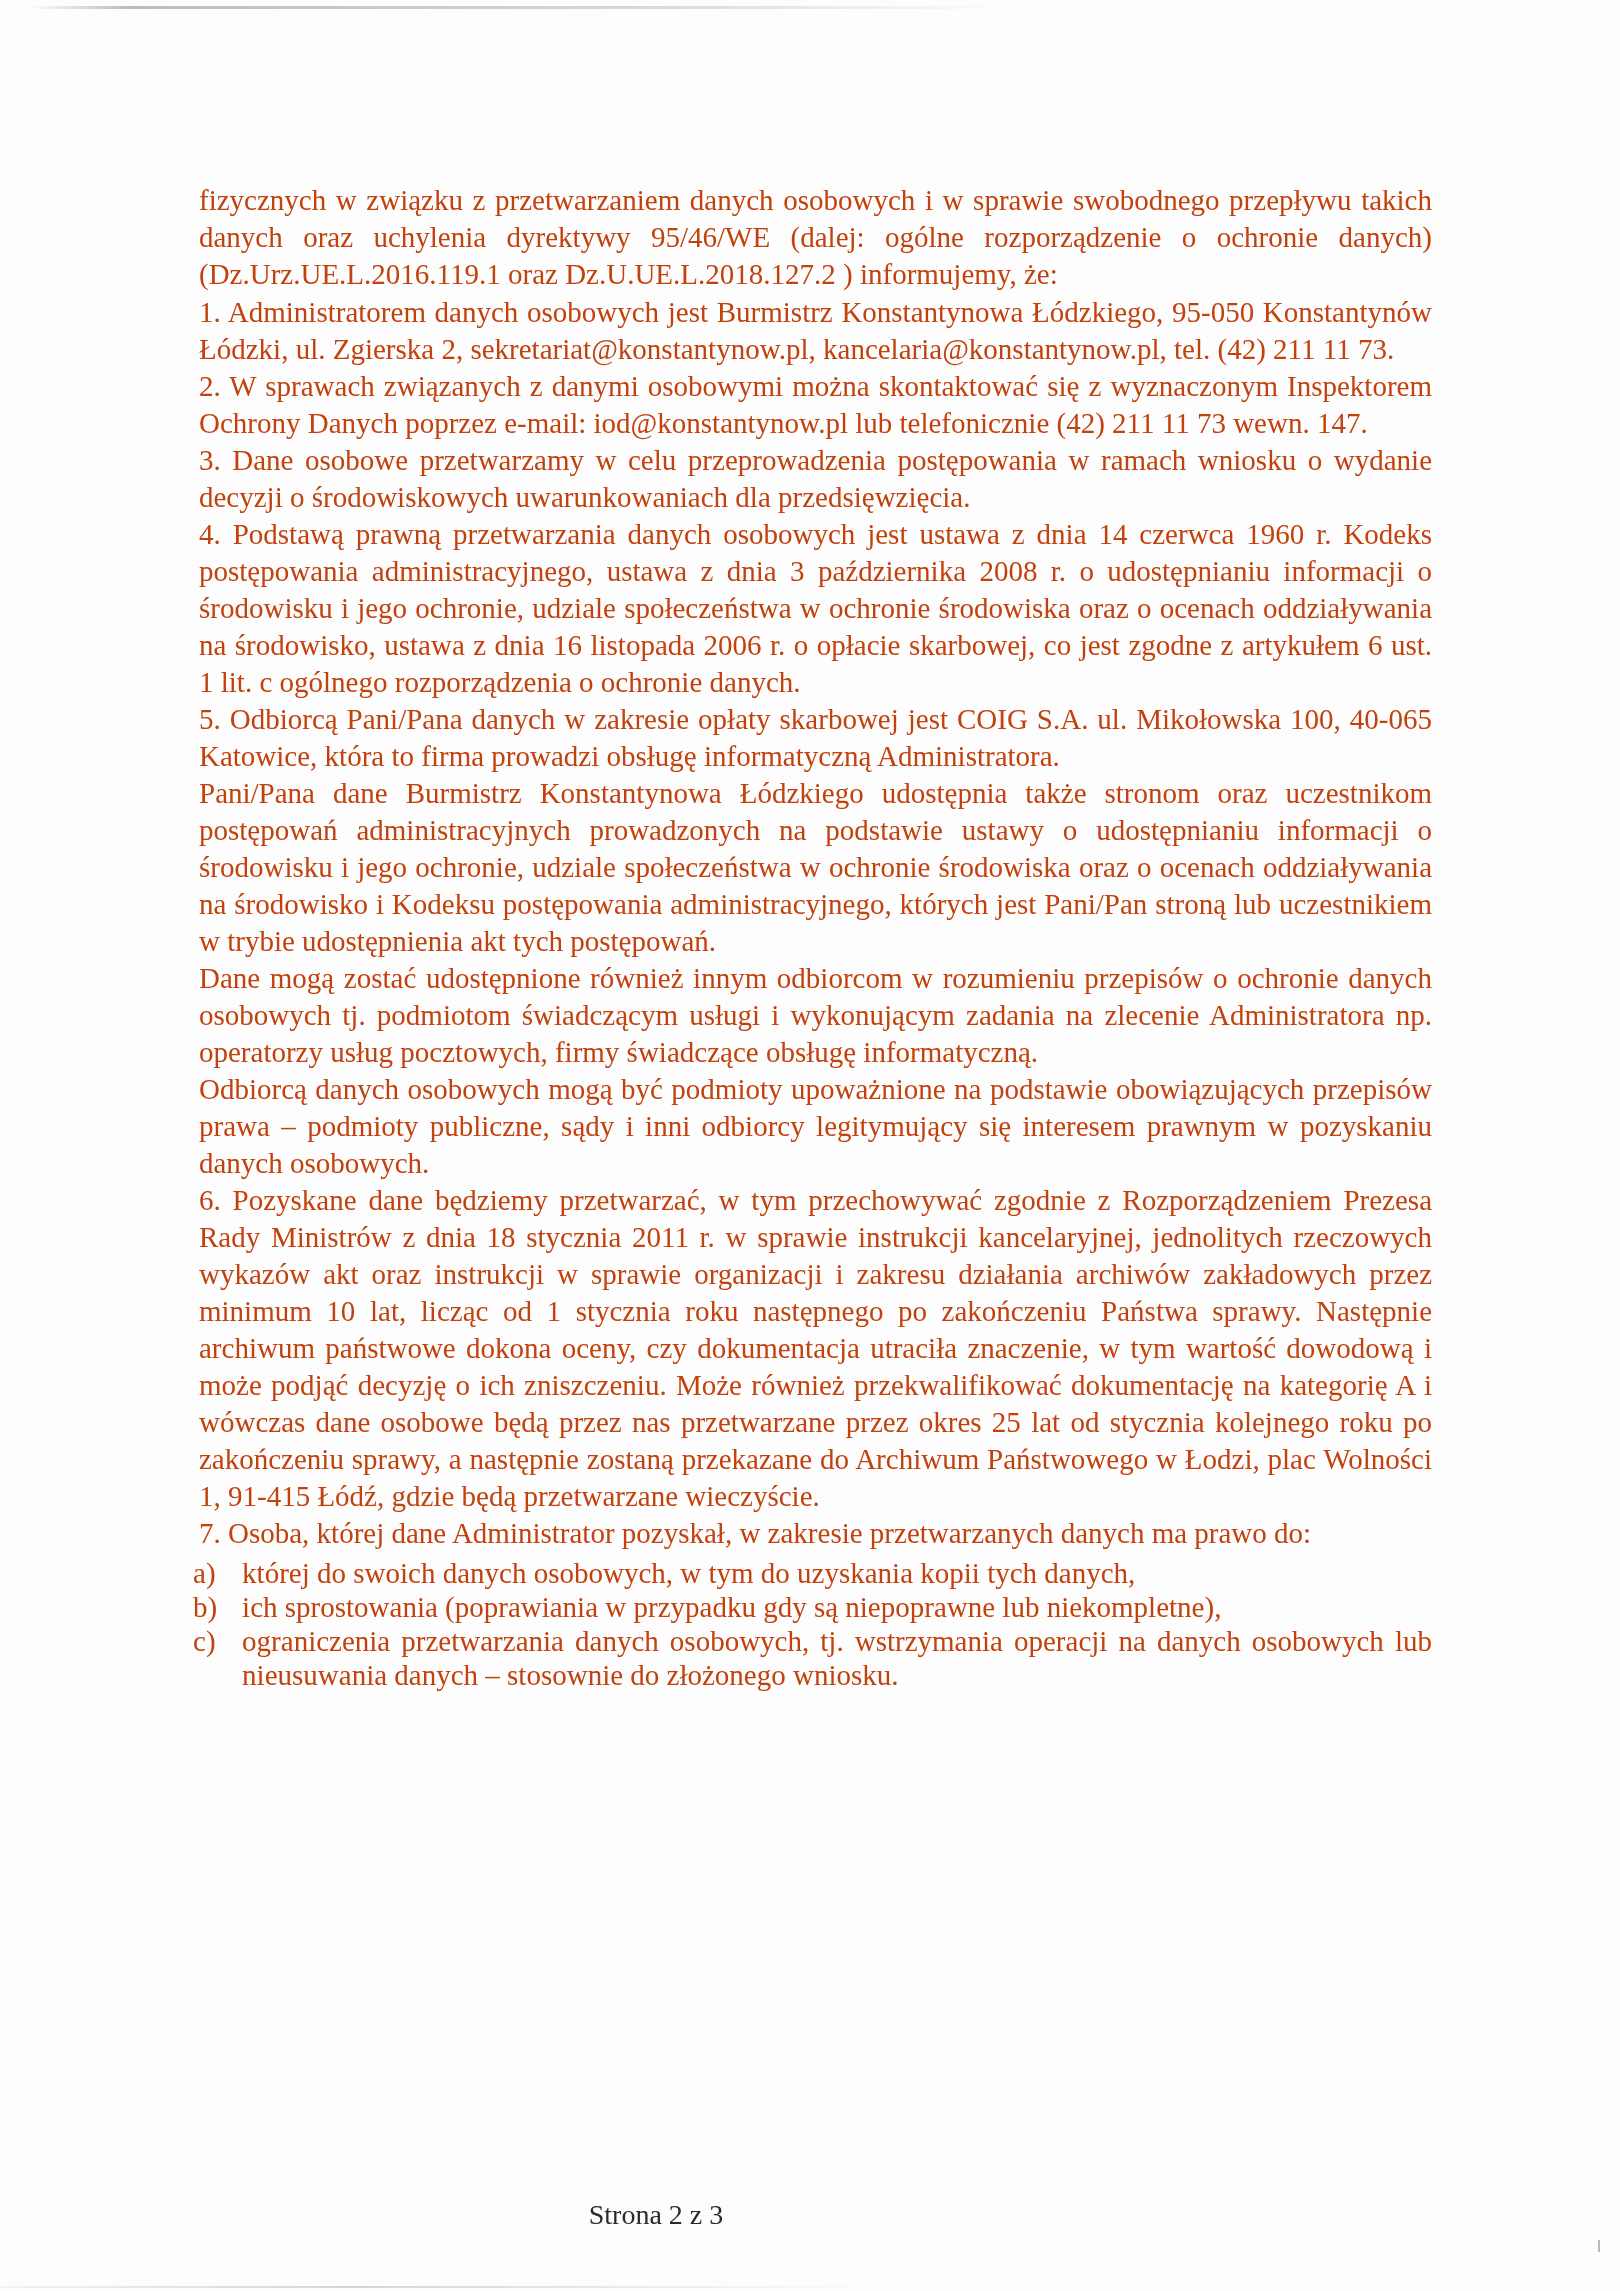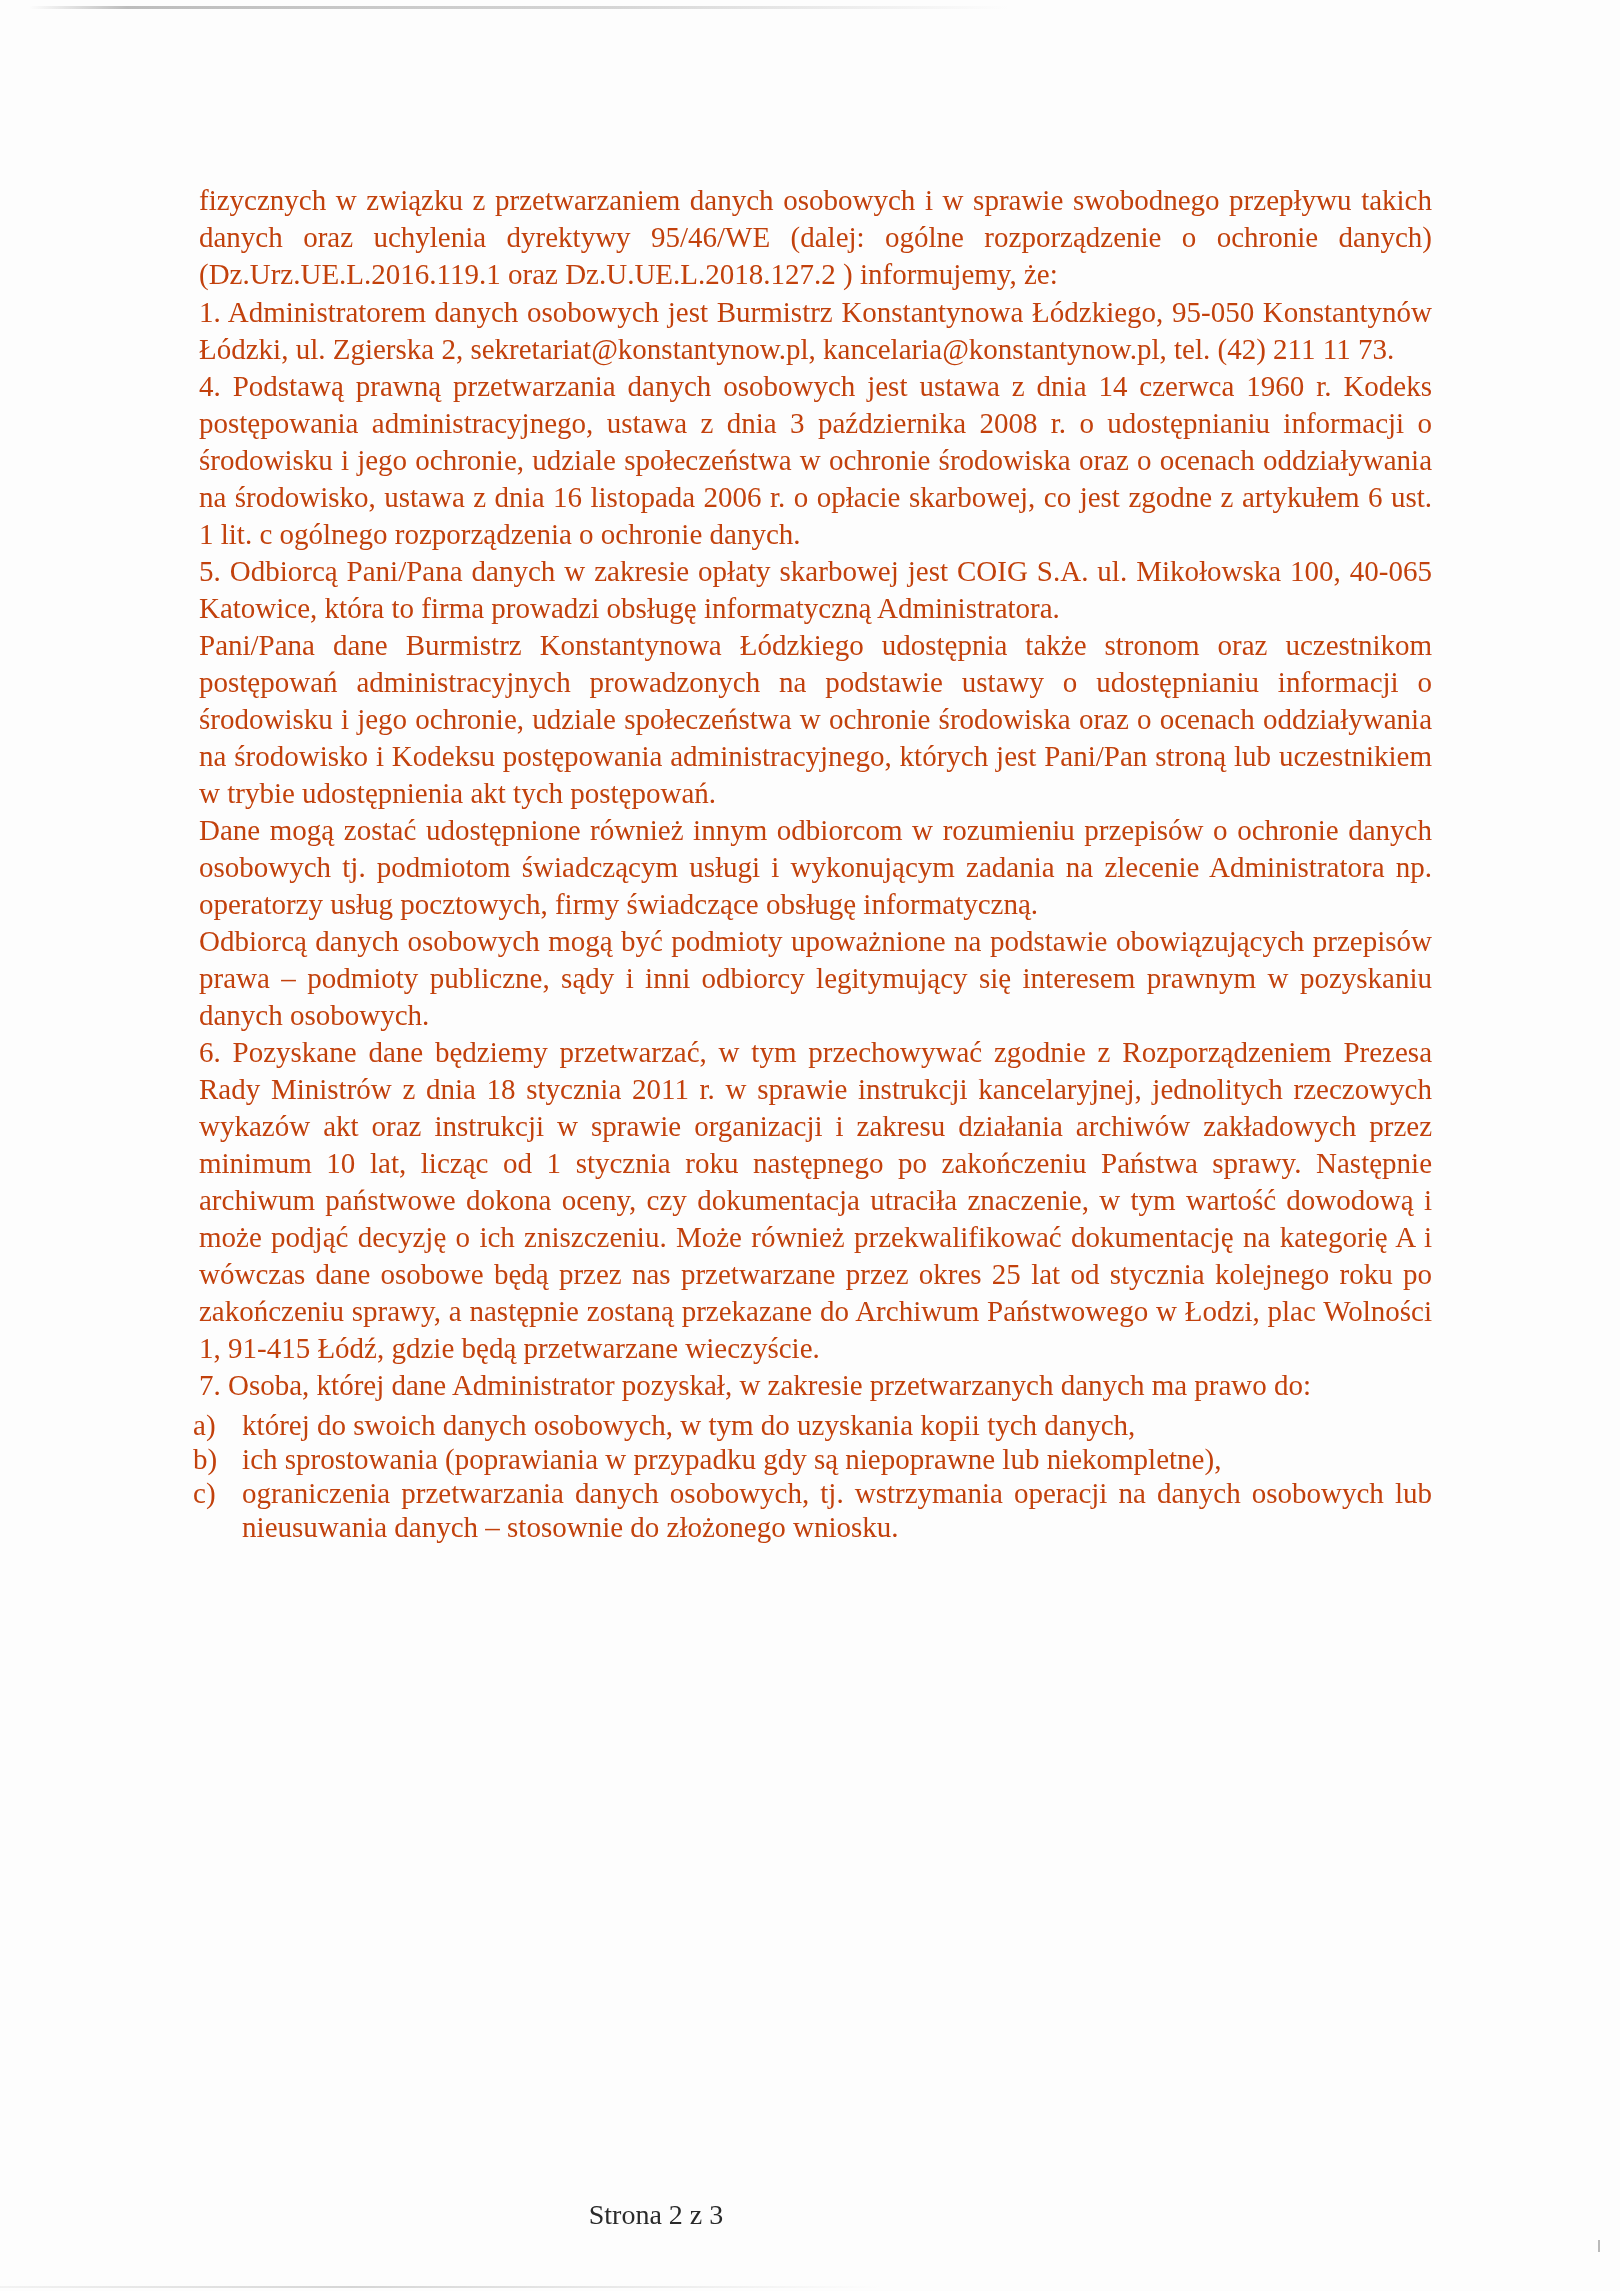--- a/index.html
+++ b/index.html
@@ -38,20 +38,22 @@
   </style>
 </head>
 <body>
 
 <div class="page">
   <div class="scan-edge-top"></div>
 
   <div class="body-text">
     <p>fizycznych w związku z przetwarzaniem danych osobowych i w sprawie swobodnego przepływu takich danych oraz uchylenia dyrektywy 95/46/WE (dalej: ogólne rozporządzenie o ochronie danych) (Dz.Urz.UE.L.2016.119.1 oraz Dz.U.UE.L.2018.127.2 ) informujemy, że:</p>
     <p class="gap">1. Administratorem danych osobowych jest Burmistrz Konstantynowa Łódzkiego, 95-050 Konstantynów Łódzki, ul. Zgierska 2, sekretariat@konstantynow.pl, kancelaria@konstantynow.pl, tel. (42) 211 11 73.</p>
+    <p>2. W sprawach związanych z danymi osobowymi można skontaktować się z wyznaczonym Inspektorem Ochrony Danych poprzez e-mail: iod@konstantynow.pl lub telefonicznie (42) 211 11 73 wewn. 147.</p>
+    <p>3. Dane osobowe przetwarzamy w celu przeprowadzenia postępowania w ramach wniosku o wydanie decyzji o środowiskowych uwarunkowaniach dla przedsięwzięcia.</p>
     <p>4. Podstawą prawną przetwarzania danych osobowych jest ustawa z dnia 14 czerwca 1960 r. Kodeks postępowania administracyjnego, ustawa z dnia 3 października 2008 r. o udostępnianiu informacji o środowisku i jego ochronie, udziale społeczeństwa w ochronie środowiska oraz o ocenach oddziaływania na środowisko, ustawa z dnia 16 listopada 2006 r. o opłacie skarbowej, co jest zgodne z artykułem  6 ust. 1 lit. c ogólnego rozporządzenia o ochronie danych.</p>
     <p>5. Odbiorcą Pani/Pana danych w zakresie opłaty skarbowej jest COIG S.A. ul. Mikołowska 100, 40-065 Katowice, która to firma prowadzi obsługę informatyczną Administratora.</p>
     <p>Pani/Pana dane Burmistrz Konstantynowa Łódzkiego udostępnia także stronom oraz uczestnikom postępowań administracyjnych prowadzonych na podstawie ustawy o udostępnianiu informacji o środowisku i jego ochronie, udziale społeczeństwa w ochronie środowiska oraz o ocenach oddziaływania na środowisko i Kodeksu postępowania administracyjnego, których jest Pani/Pan stroną lub uczestnikiem w trybie udostępnienia akt tych postępowań.</p>
     <p>Dane mogą zostać udostępnione również innym odbiorcom w rozumieniu przepisów o ochronie danych osobowych tj. podmiotom świadczącym usługi i wykonującym zadania na zlecenie Administratora np. operatorzy usług pocztowych, firmy świadczące obsługę informatyczną.</p>
     <p>Odbiorcą danych osobowych mogą być podmioty upoważnione na podstawie obowiązujących przepisów prawa – podmioty publiczne, sądy i inni odbiorcy legitymujący się interesem prawnym w pozyskaniu danych osobowych.</p>
     <p>6. Pozyskane dane będziemy przetwarzać, w tym przechowywać zgodnie z Rozporządzeniem Prezesa Rady Ministrów z dnia 18 stycznia 2011 r. w sprawie instrukcji kancelaryjnej, jednolitych rzeczowych wykazów akt oraz instrukcji w sprawie organizacji i zakresu działania archiwów zakładowych przez minimum 10 lat, licząc od 1 stycznia roku następnego po zakończeniu Państwa sprawy. Następnie archiwum państwowe dokona oceny, czy dokumentacja utraciła znaczenie, w tym wartość dowodową i może podjąć decyzję o ich zniszczeniu. Może również przekwalifikować dokumentację na kategorię A i wówczas dane osobowe będą przez nas przetwarzane przez okres 25 lat od stycznia kolejnego roku po zakończeniu sprawy, a następnie zostaną przekazane do Archiwum Państwowego w Łodzi, plac Wolności 1, 91-415 Łódź, gdzie będą przetwarzane wieczyście.</p>
     <p>7. Osoba, której dane Administrator pozyskał, w zakresie przetwarzanych danych ma prawo do:</p>
 
     <ul class="list">
       <li>

